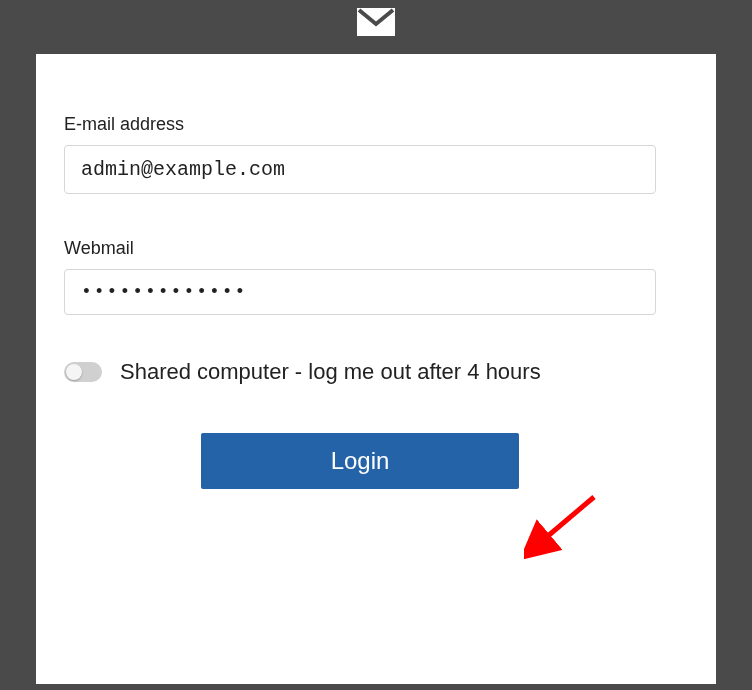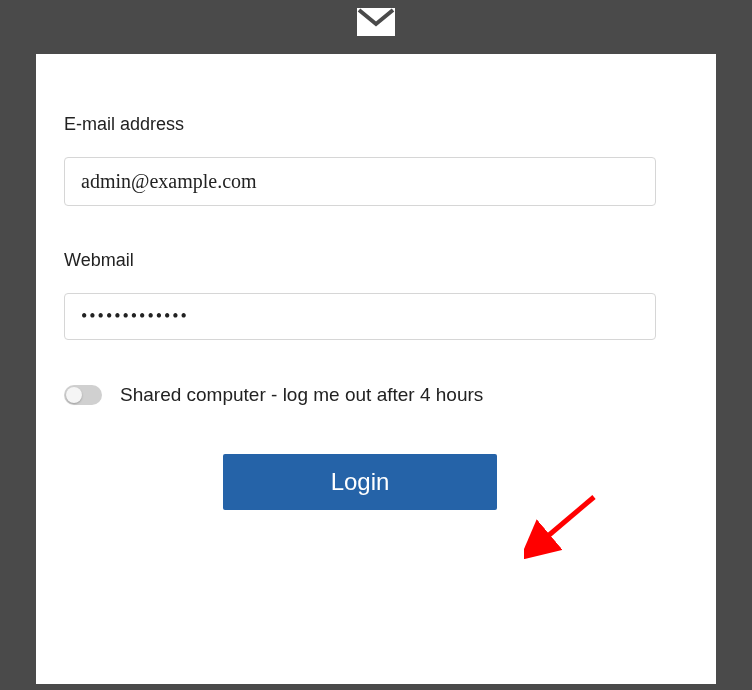--- a/index.html
+++ b/index.html
@@ -46,22 +46,21 @@
       margin-bottom: 10px;
     }
     .text-input {
       width: 100%;
       padding: 12px 16px;
       font-size: 20px;
       color: #222;
       border: 1px solid #d6d6d6;
       border-radius: 4px;
       outline: none;
-      font-family: Liberation Serif, serif;
-      margin-top: 12px;
+      font-family: Liberation Mono, monospace;
     }
     .text-input::placeholder {
       color: #999;
     }
     .password-dots {
       letter-spacing: 2px;
       font-size: 18px;
     }
     .options {
       margin-top: 30px;
@@ -86,28 +85,28 @@
       position: absolute;
       left: 2px;
       top: 2px;
       width: 16px;
       height: 16px;
       border-radius: 50%;
       background: #f5f5f5;
       box-shadow: 0 1px 2px rgba(0,0,0,0.25);
     }
     .toggle-label {
-      font-size: 19px;
+      font-size: 22px;
       color: #222;
       text-align: center;
     }
     .login-btn {
       display: block;
       margin: 10px auto 0 auto;
-      width: 274px;
+      width: 318px;
       padding: 14px 0;
       background: #2563a8;
       color: #ffffff;
       font-size: 24px;
       text-align: center;
       border: none;
       border-radius: 2px;
       cursor: pointer;
     }
     .arrow-annotation {

